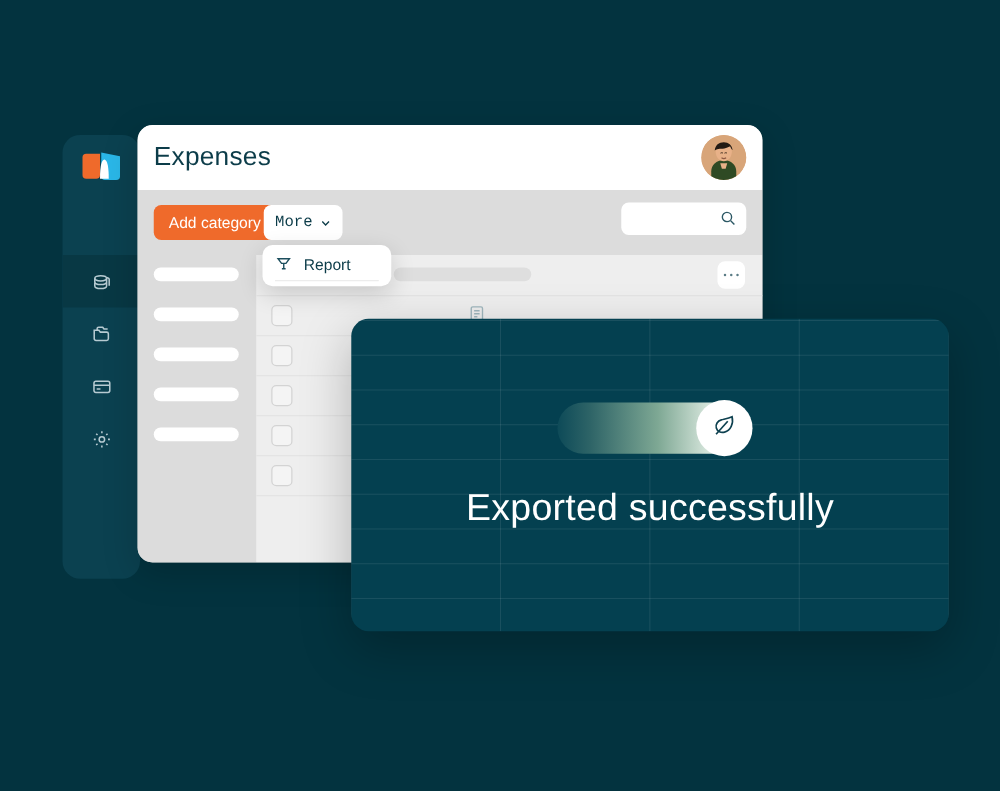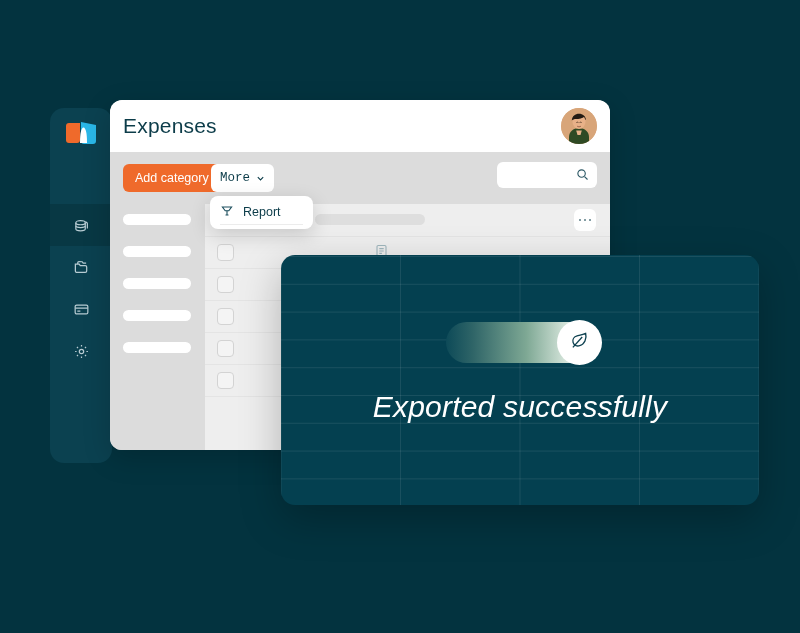--- a/index.html
+++ b/index.html
@@ -145,21 +145,21 @@
   .gpill{
     position:absolute;left:165px;top:67px;width:146px;height:41px;border-radius:21px;
     background:linear-gradient(to right,#0d4a58 0%,#2e6467 18%,#7ea894 55%,#e7f1e9 88%,#ffffff 100%);
   }
   .gcirc{
     position:absolute;left:276px;top:65px;width:45px;height:45px;border-radius:50%;
     background:#fff;display:flex;align-items:center;justify-content:center;
   }
   .toast-text{
     position:absolute;left:0;top:135px;width:100%;text-align:center;
-    color:#fff;font-size:30px;letter-spacing:.2px;font-style:italic;
+    color:#fff;font-size:30px;letter-spacing:.2px;
   }
 </style>
 </head>
 <body>
 
 <div class="stage">
 
   <div class="sidebar">
     <div class="logo">
       <svg width="36" height="30" viewBox="0 0 36 30">

